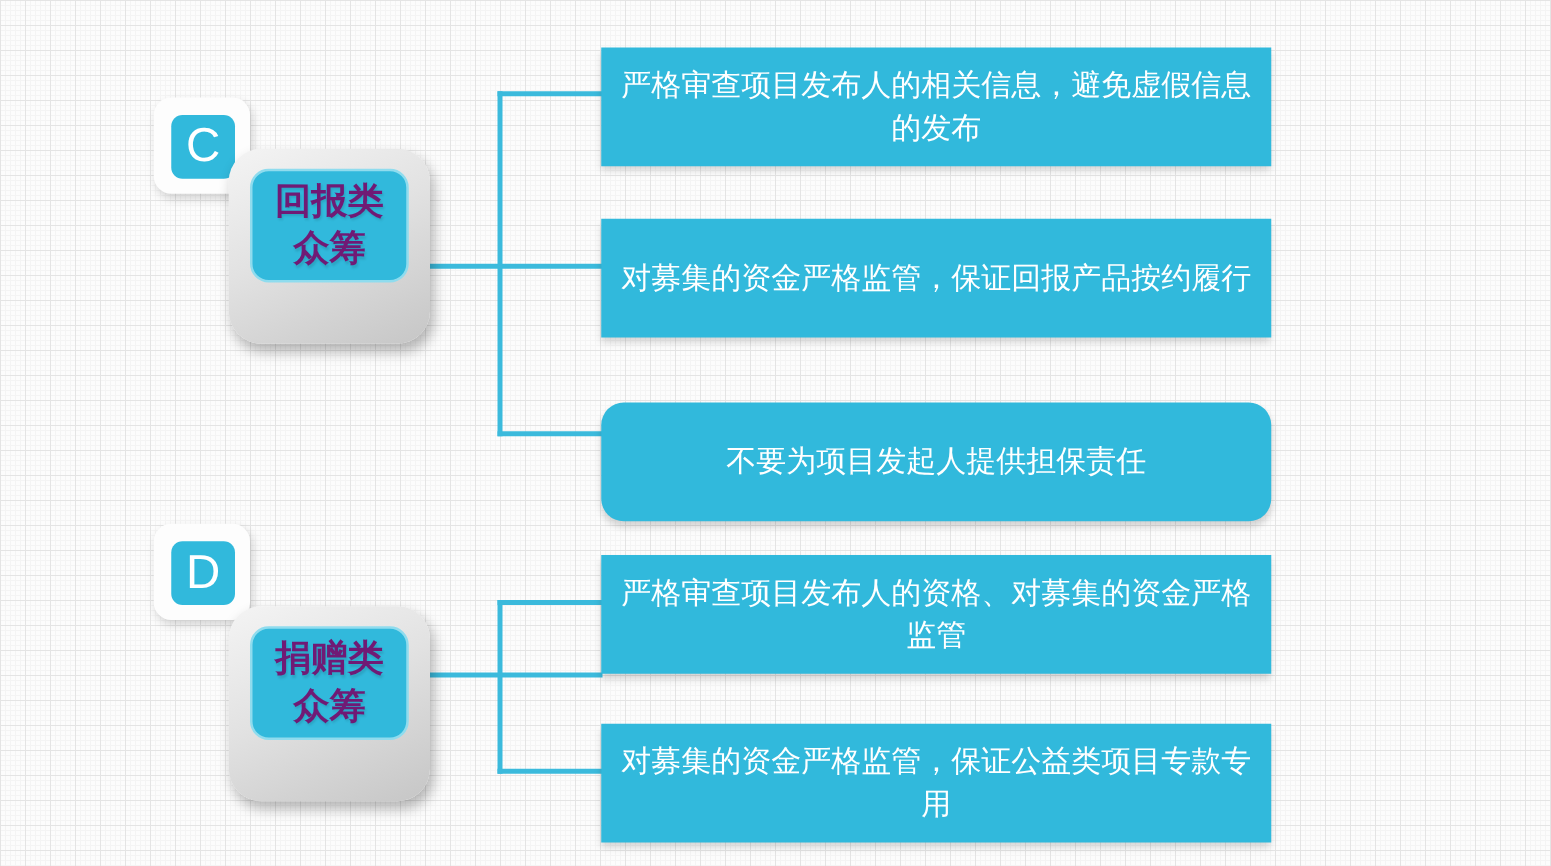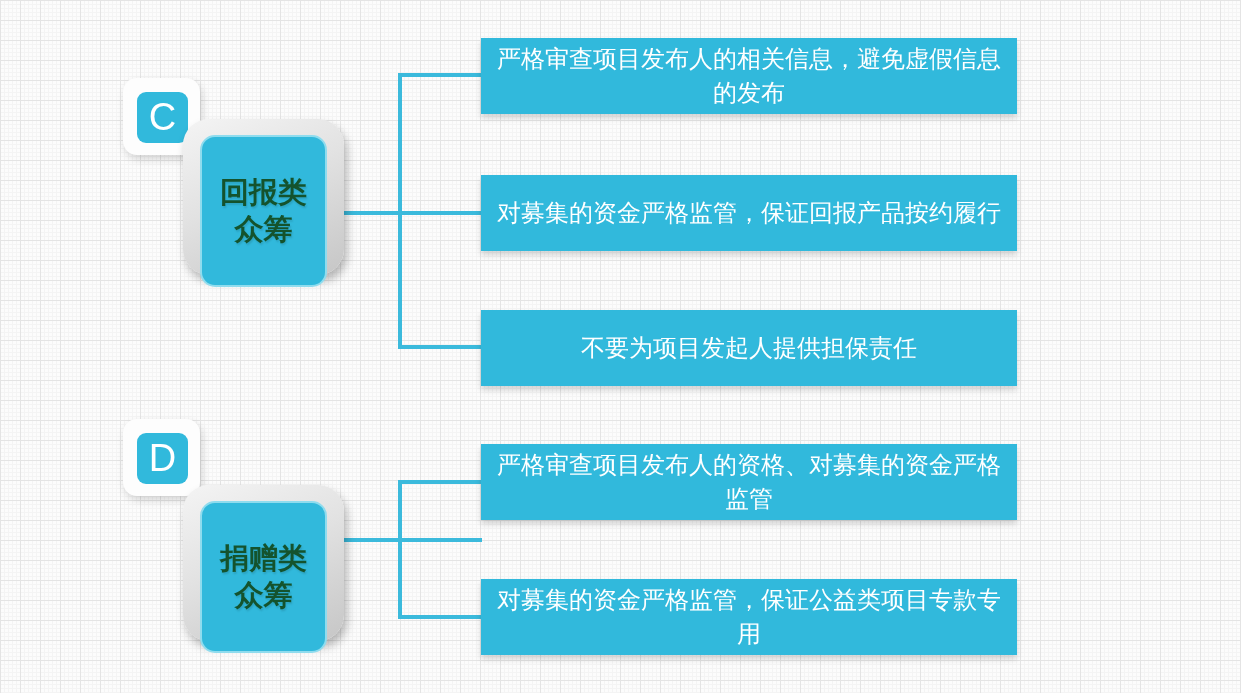--- a/index.html
+++ b/index.html
@@ -40,42 +40,42 @@
   
   .tile {
     width: 161px; height: 156px;
     border-radius: 26px;
     background: linear-gradient(155deg, #f4f4f4 0%, #e2e2e2 45%, #c6c6c6 100%);
     box-shadow: 3px 6px 10px rgba(0,0,0,0.28);
   }
   .tile-inner {
     position: absolute;
     left: 17px; top: 16px;
-    width: 127px; height: 152px;
+    width: 127px; height: 91px;
     box-sizing: border-box;
     background: #31b9dc;
     border: 2px solid #8fdcee;
     border-radius: 15px;
     display: flex; flex-direction: column;
     align-items: center; justify-content: center;
-    color: #14532d;
+    color: #701a75;
     font-weight: bold;
     font-size: 29px;
     line-height: 1.28;
     text-shadow: 1px 2px 2px rgba(0,0,0,0.12);
   }
   .tile-inner span { display: block; }
 
   
   .line { background: #3bbadc; }
 
   
   .bar {
     left: 481px;
-    width: 536px; height: 76px;
+    width: 536px; height: 95px;
     box-sizing: border-box;
     padding: 0 14px;
     background: #31b9dc;
     color: #ffffff;
     display: flex; align-items: center; justify-content: center;
     text-align: center;
     font-size: 24px;
     line-height: 1.4;
     box-shadow: 0 4px 6px rgba(0,0,0,0.16);
   }
@@ -83,21 +83,21 @@
   
   .c-badge-card { left: 123px; top: 78px; }
   .c-badge      { left: 137px; top: 92px; }
   .c-tile       { left: 183px; top: 119px; }
   .c-line-main  { left: 343px; top: 211px; width: 139px; height: 4px; }
   .c-line-vert  { left: 398px; top: 73px;  width: 4px;   height: 276px; }
   .c-stub-top   { left: 398px; top: 73px;  width: 84px;  height: 4px; }
   .c-stub-bot   { left: 398px; top: 345px; width: 84px;  height: 4px; }
   .bar-1 { top: 38px; }
   .bar-2 { top: 175px; }
-  .bar-3 { top: 310px; }
+  .bar-3 { top: 322px; border-radius: 18px; }
 
   
   .d-badge-card { left: 123px; top: 419px; }
   .d-badge      { left: 137px; top: 433px; }
   .d-tile       { left: 183px; top: 485px; }
   .d-line-main  { left: 343px; top: 538px; width: 139px; height: 4px; }
   .d-line-vert  { left: 398px; top: 480px; width: 4px;   height: 139px; }
   .d-stub-top   { left: 398px; top: 480px; width: 84px;  height: 4px; }
   .d-stub-bot   { left: 398px; top: 615px; width: 84px;  height: 4px; }
   .bar-4 { top: 444px; }

